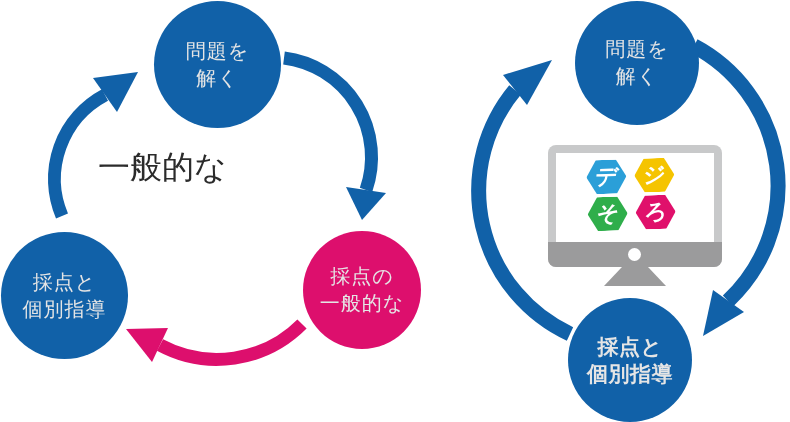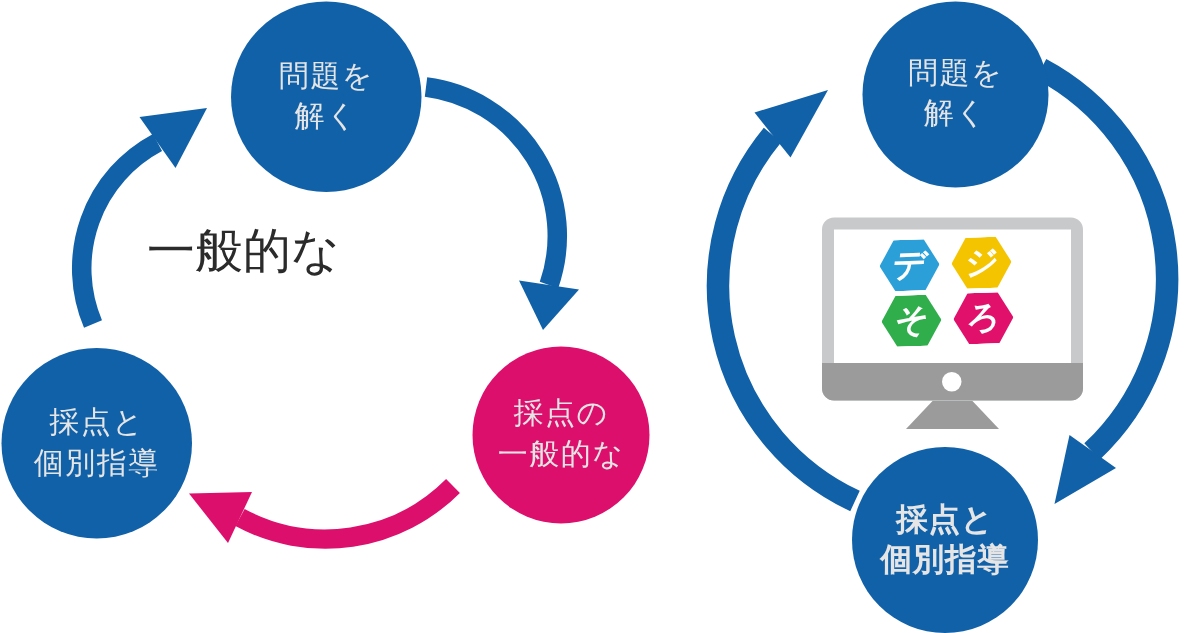--- a/index.html
+++ b/index.html
@@ -111,21 +111,21 @@
   </div>
 
   <div class="node blue" style="left:154px;top:1px;width:127px;height:127px;">
     <span class="line">問題を</span>
     <span class="line">解く</span>
   </div>
   <div class="node blue" style="left:1px;top:232px;width:127px;height:127px;">
     <span class="line">採点と</span>
     <span class="line">個別指導</span>
   </div>
-  <div class="node pink" style="left:315px;top:231px;width:118px;height:118px;">
+  <div class="node pink" style="left:303px;top:231px;width:118px;height:118px;">
     <span class="line">採点の</span>
     <span class="line">一般的な</span>
   </div>
 
   <div class="caption">
     <span class="cline">一般的な</span>
   </div>
 
   <div class="node blue" style="left:575px;top:1px;width:124px;height:124px;">
     <span class="line">問題を</span>

